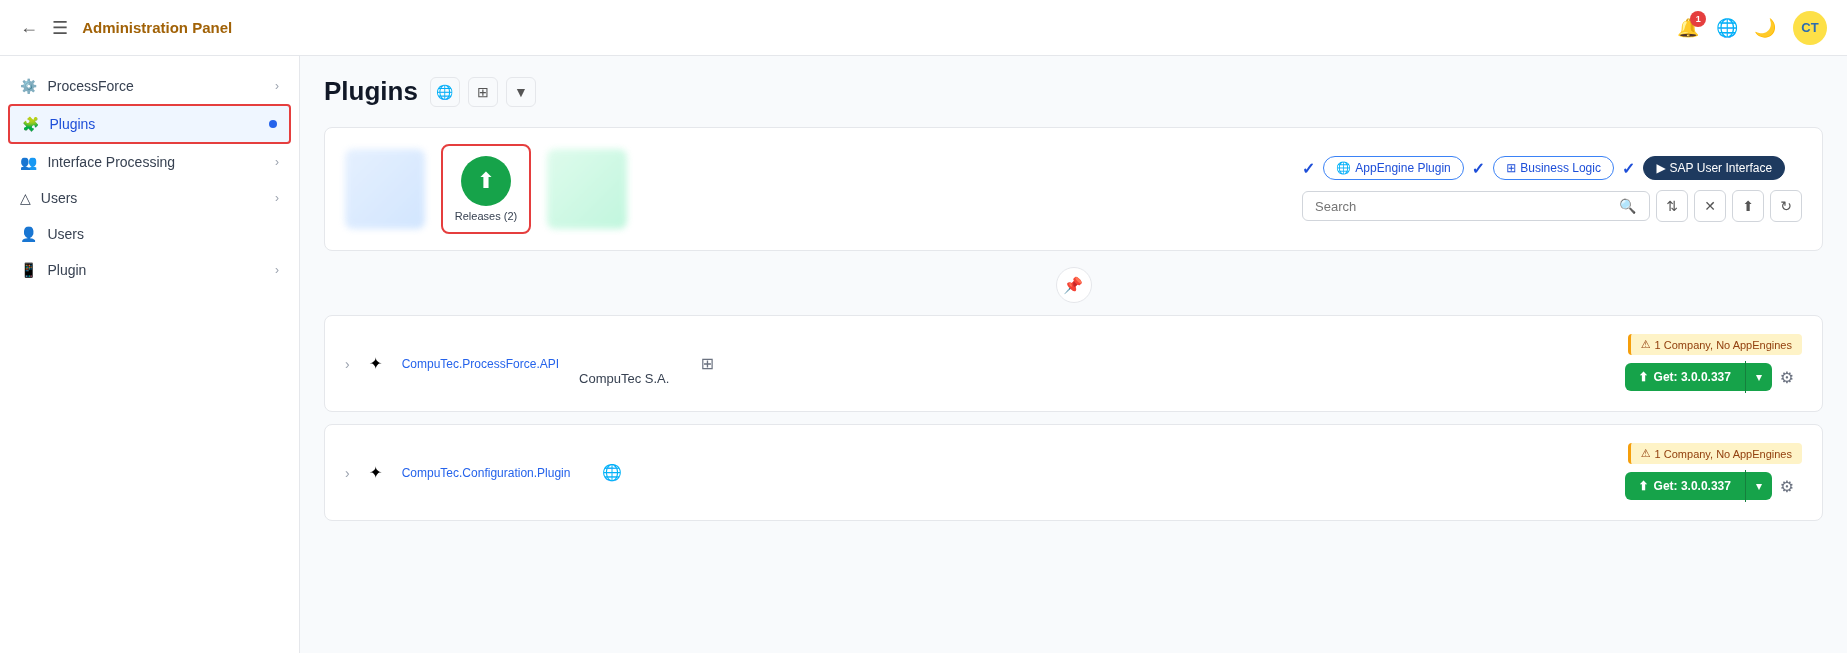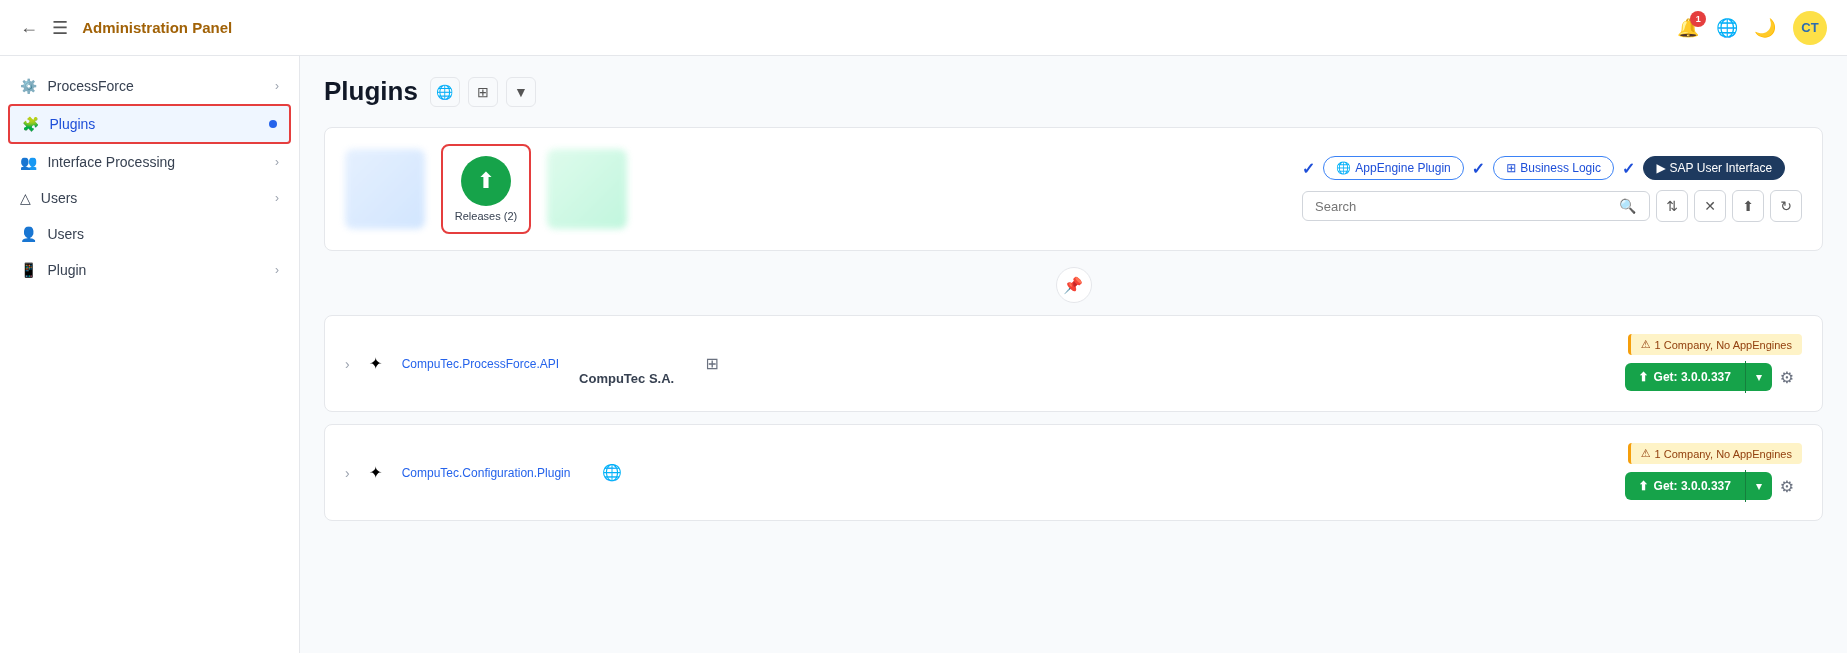--- a/index.html
+++ b/index.html
@@ -136,21 +136,21 @@
       background: #fff; border: 1px solid #e5e7eb; border-radius: 8px;
       padding: 18px 20px; margin-bottom: 12px;
       display: flex; align-items: center; gap: 12px;
     }
     .expand-btn { color: #9ca3af; font-size: 14px; cursor: pointer; }
     .plugin-logo {
       width: 28px; height: 28px; display: flex; align-items: center; justify-content: center;
       font-size: 16px; cursor: pointer;
     }
     .plugin-name { font-size: 12px; color: #2563eb; font-weight: 500; cursor: pointer; }
-    .plugin-author { font-size: 13px; color: #374151; font-weight: 700; margin-left: 8px; margin-top: 30px; }
+    .plugin-author { font-size: 13px; color: #374151; font-weight: 400; margin-left: 8px; margin-top: 30px; }
     .plugin-grid-icon {
       width: 28px; height: 28px; display: flex; align-items: center; justify-content: center;
       font-size: 16px; color: #6b7280; cursor: pointer; margin-left: 12px;
     }
     .plugin-actions { margin-left: auto; display: flex; flex-direction: column; gap: 6px; align-items: flex-end; }
     .warning-badge {
       background: #fef3c7; border-left: 3px solid #f59e0b;
       padding: 4px 10px; border-radius: 4px; font-size: 11px;
       color: #92400e; display: flex; align-items: center; gap: 4px;
     }

